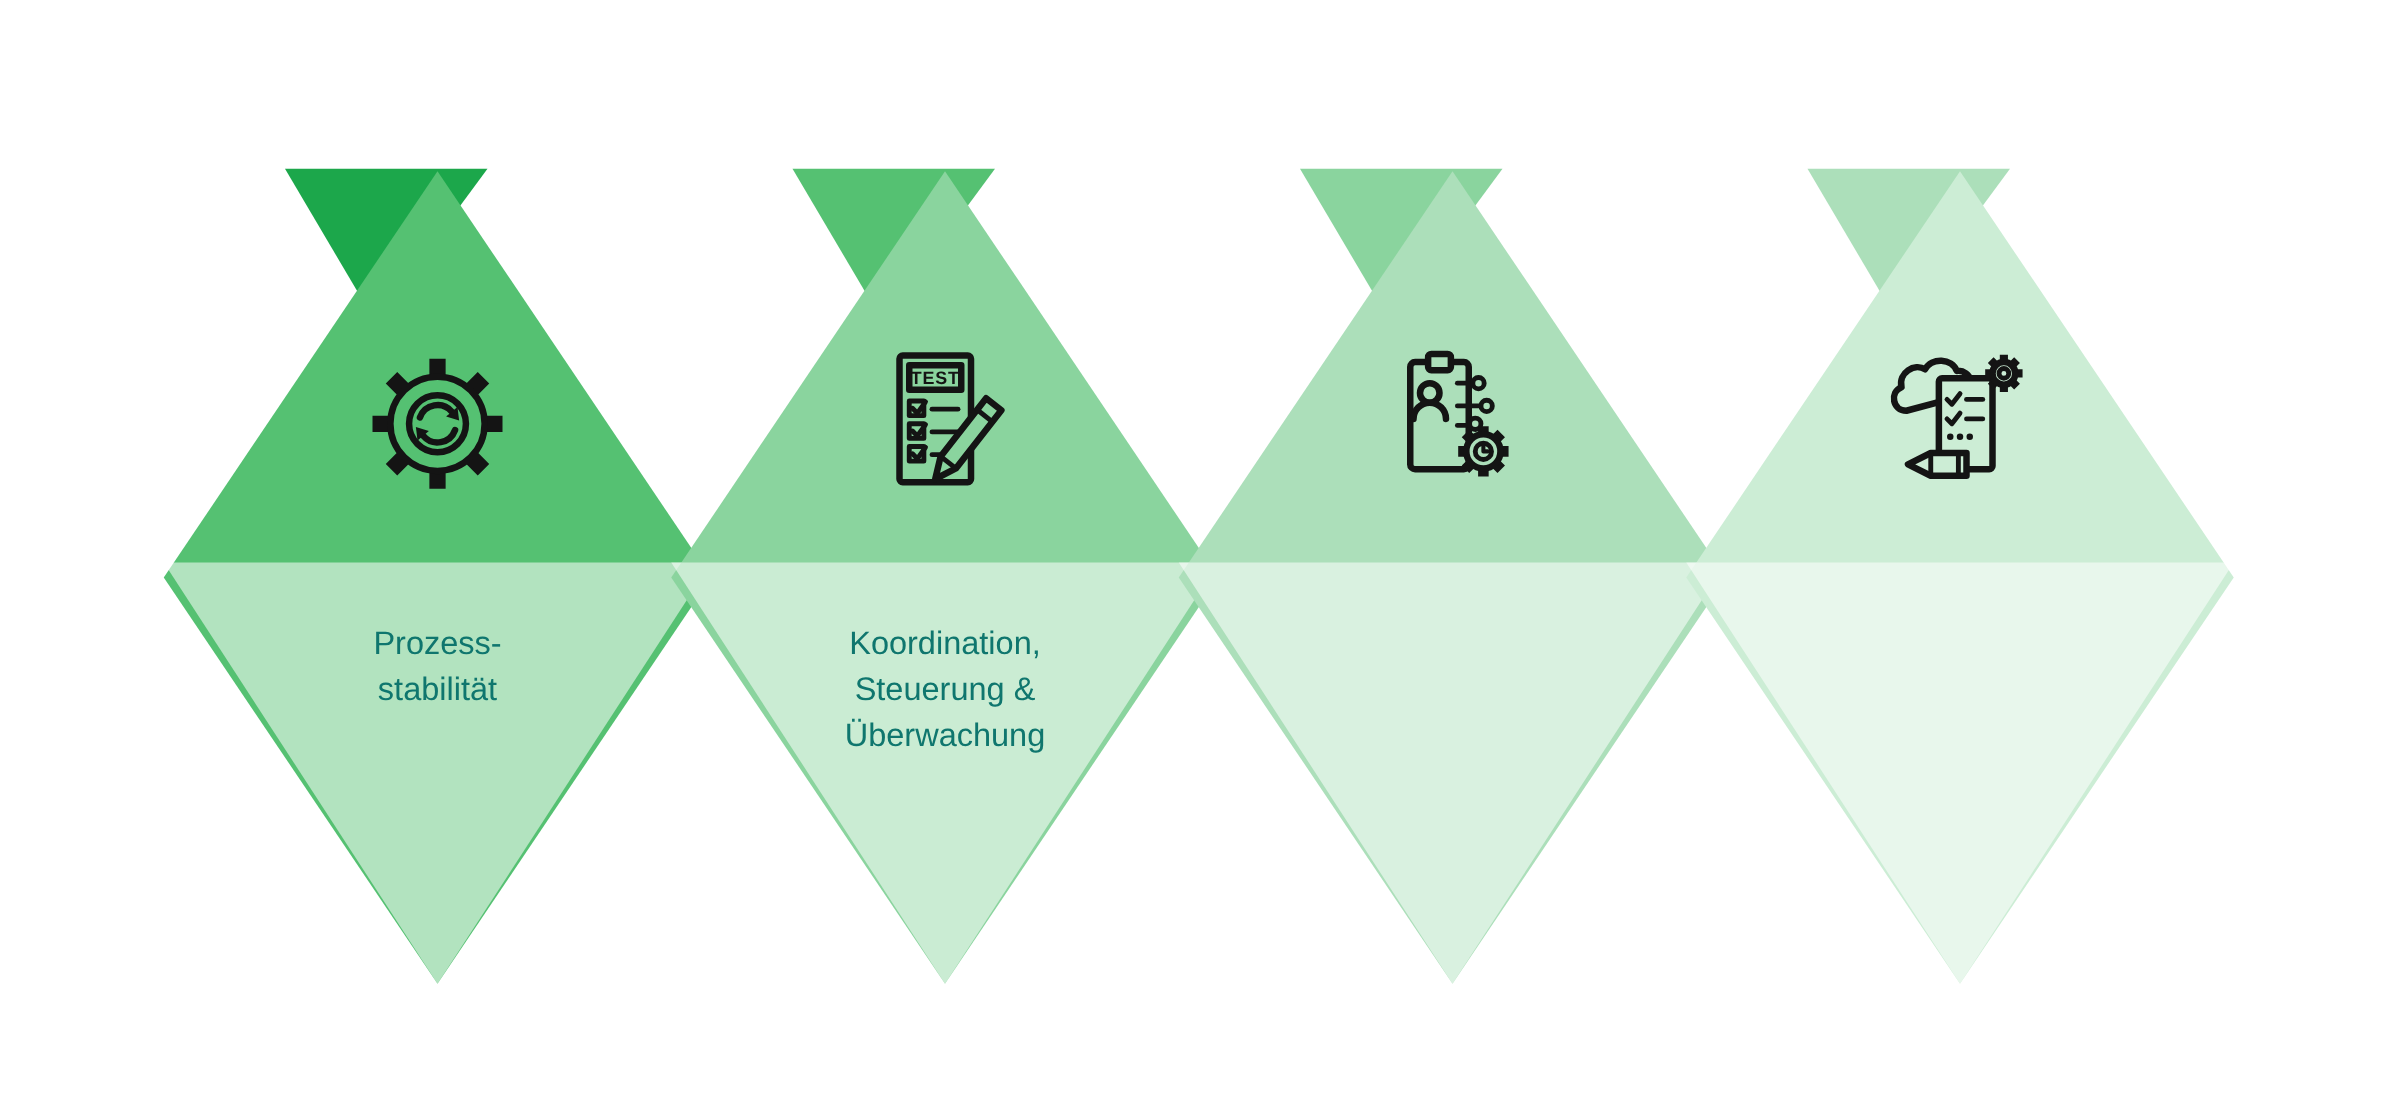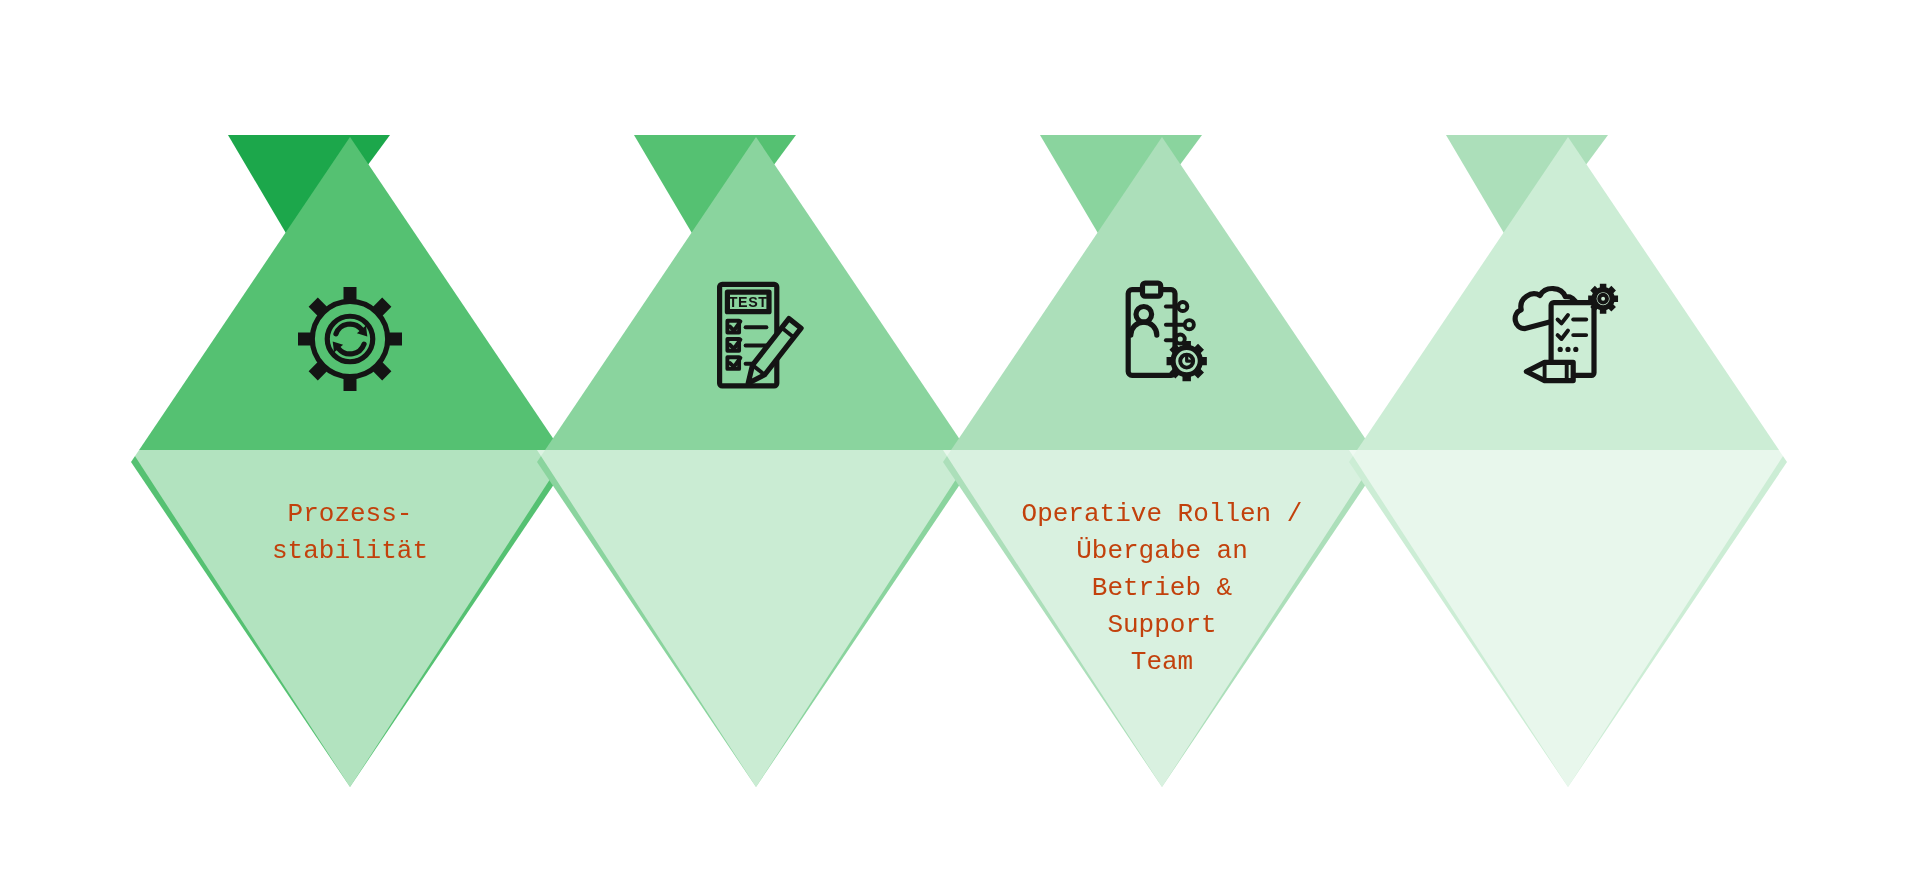--- a/index.html
+++ b/index.html
@@ -5,21 +5,21 @@
   html,body{
     margin:0;padding:0;background:#ffffff;
     width:1920px;height:884px;
     font-family:"Liberation Sans",sans-serif;
   }
   .stage{position:relative;width:1920px;height:884px;overflow:hidden;background:#ffffff;}
   svg.diagram{position:absolute;left:0;top:0;}
   .label{
     position:absolute;top:496px;width:340px;
     text-align:center;font-size:26px;line-height:37px;
-    font-weight:500;color:#c2410c;white-space:pre-line;font-family:Liberation Mono, monospace;
+    font-weight:500;color:#0f766e;white-space:pre-line;
   }
   .label-1{left:180px}
   .label-2{left:586px}
   .label-3{left:992px}
   .label-4{left:1398px}
 </style>
 </head>
 <body>
 
 <div class="stage">
@@ -105,19 +105,17 @@
       <circle cx="56" cy="58" r="2" fill="#141414" stroke="none"></circle>
       <path d="M54 68 L32 68 L18 75 L32 82 L54 82 Z" fill="#CCEDD5"></path>
       <path stroke-width="3" d="M32 68 V82"></path>
       <path stroke-width="3" d="M49 68 V82"></path>
     </g>
   </g>
 </svg>
 
   <div class="label label-1">Prozess-
 stabilität</div>
-  <div class="label label-3">Operative Rollen /
-Übergabe an
-Betrieb &amp;
-Support
-Team</div>
+  <div class="label label-2">Koordination,
+Steuerung &amp;
+Überwachung</div>
 
 </div>
 
 </body></html>

